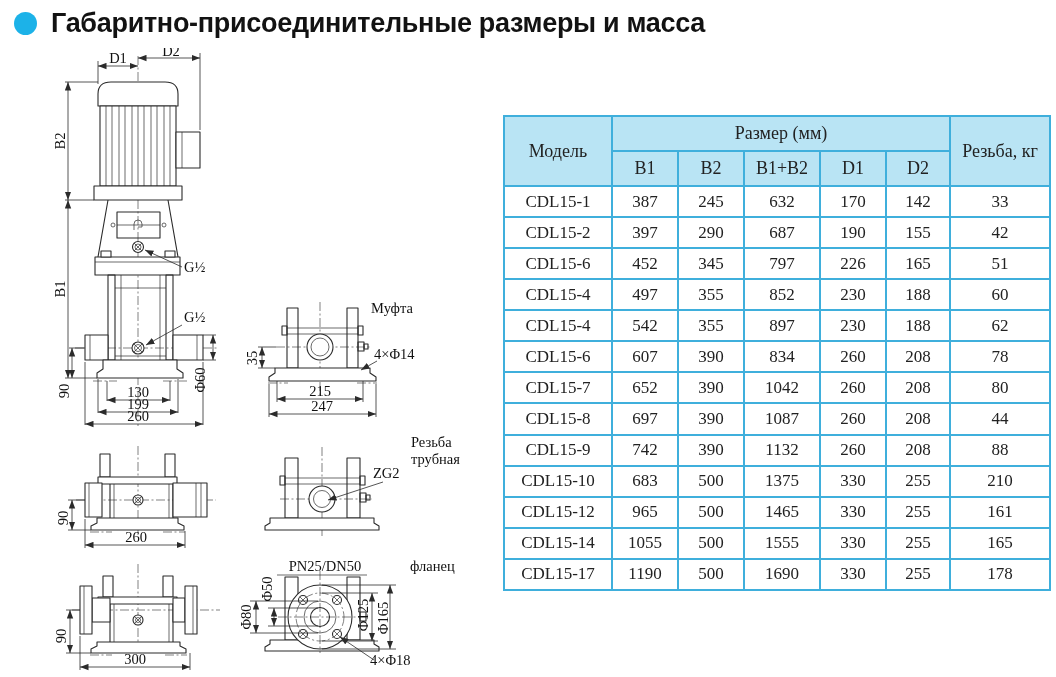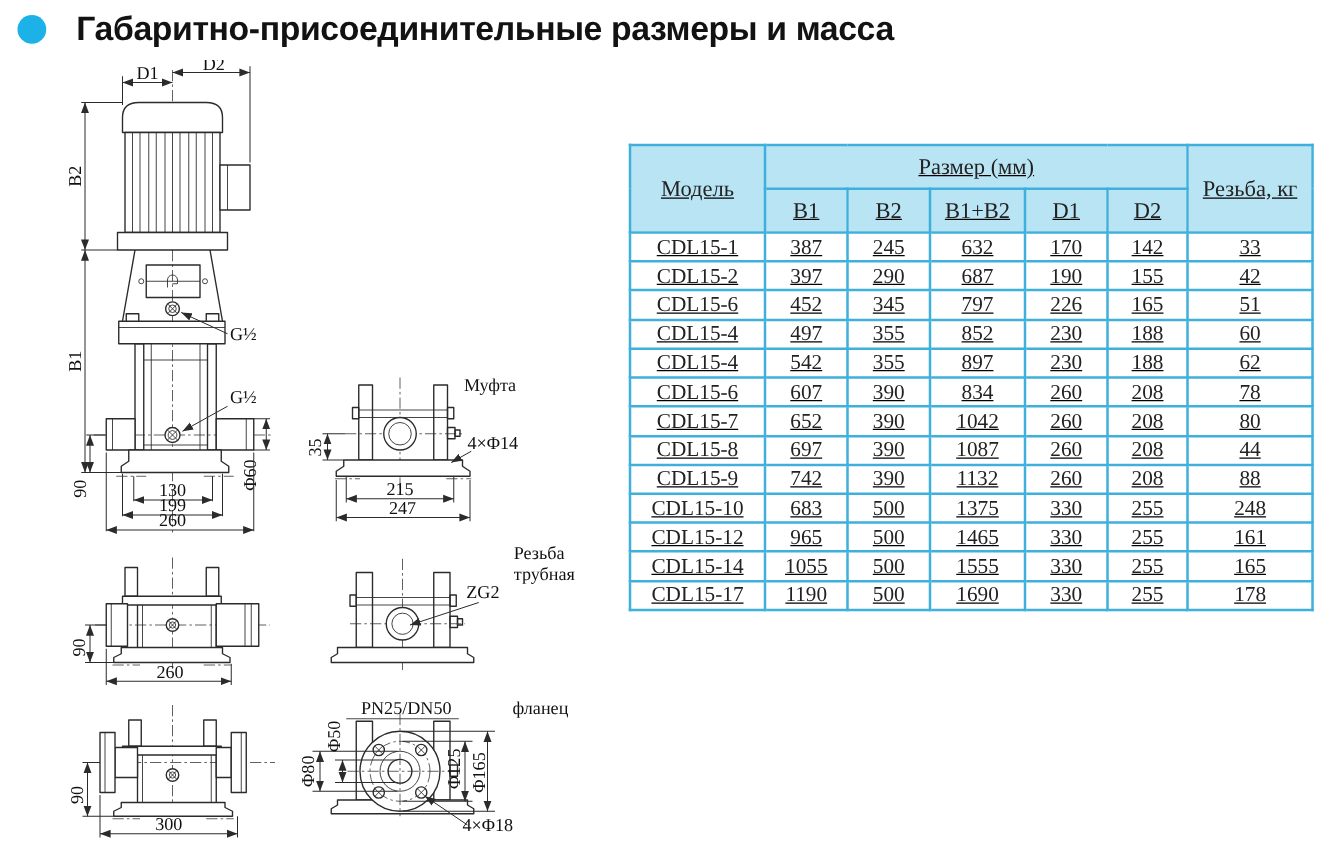--- a/index.html
+++ b/index.html
@@ -1,25 +1,25 @@
 <!DOCTYPE html>
 <html><head>
 <meta charset="utf-8">
 <style>
   html,body{margin:0;padding:0;}
   body{width:1056px;height:677px;background:#fff;position:relative;overflow:hidden;
        font-family:"Liberation Serif",serif;}
   .page{position:absolute;inset:0;}
-  .title-row{position:absolute;left:14px;top:8px;display:flex;align-items:center;gap:24px;}
+  .title-row{position:absolute;left:14px;top:8px;display:flex;align-items:center;gap:14px;}
   .bullet{width:23px;height:23px;border-radius:50%;background:#1cb2e8;flex:0 0 auto;}
   h1{margin:0;font-family:"Liberation Sans",sans-serif;font-weight:bold;font-size:27px;
      color:#121212;letter-spacing:-0.3px;white-space:nowrap;}
   
-  .dim-table{position:absolute;left:503px;top:115px;width:546px;height:374px;
-             border-collapse:collapse;table-layout:fixed;text-decoration:underline;}
+  .dim-table{position:absolute;left:503px;top:115px;width:546px;height:476px;
+             border-collapse:collapse;table-layout:fixed;}
   .dim-table th,.dim-table td{border:2px solid #3fafdc;text-align:center;vertical-align:middle;
              color:#222;padding:0;overflow:hidden;}
   .dim-table thead th{background:#b9e4f4;font-weight:normal;font-size:18px;}
   .dim-table thead tr{height:35px;}
   .dim-table tbody td{background:#ffffff;font-size:17px;}
   
   .drawings{position:absolute;left:0;top:48px;}
   .ln{fill:none;stroke:#2b2b2b;stroke-width:1.1;stroke-linejoin:round;}
   .fw{fill:#ffffff;stroke:#2b2b2b;stroke-width:1.1;stroke-linejoin:round;}
   .thin{fill:none;stroke:#2b2b2b;stroke-width:0.7;}
@@ -374,21 +374,21 @@
           <td>208</td>
           <td>88</td>
         </tr>
         <tr>
           <td>CDL15-10</td>
           <td>683</td>
           <td>500</td>
           <td>1375</td>
           <td>330</td>
           <td>255</td>
-          <td>248</td>
+          <td>210</td>
         </tr>
         <tr>
           <td>CDL15-12</td>
           <td>965</td>
           <td>500</td>
           <td>1465</td>
           <td>330</td>
           <td>255</td>
           <td>161</td>
         </tr>

